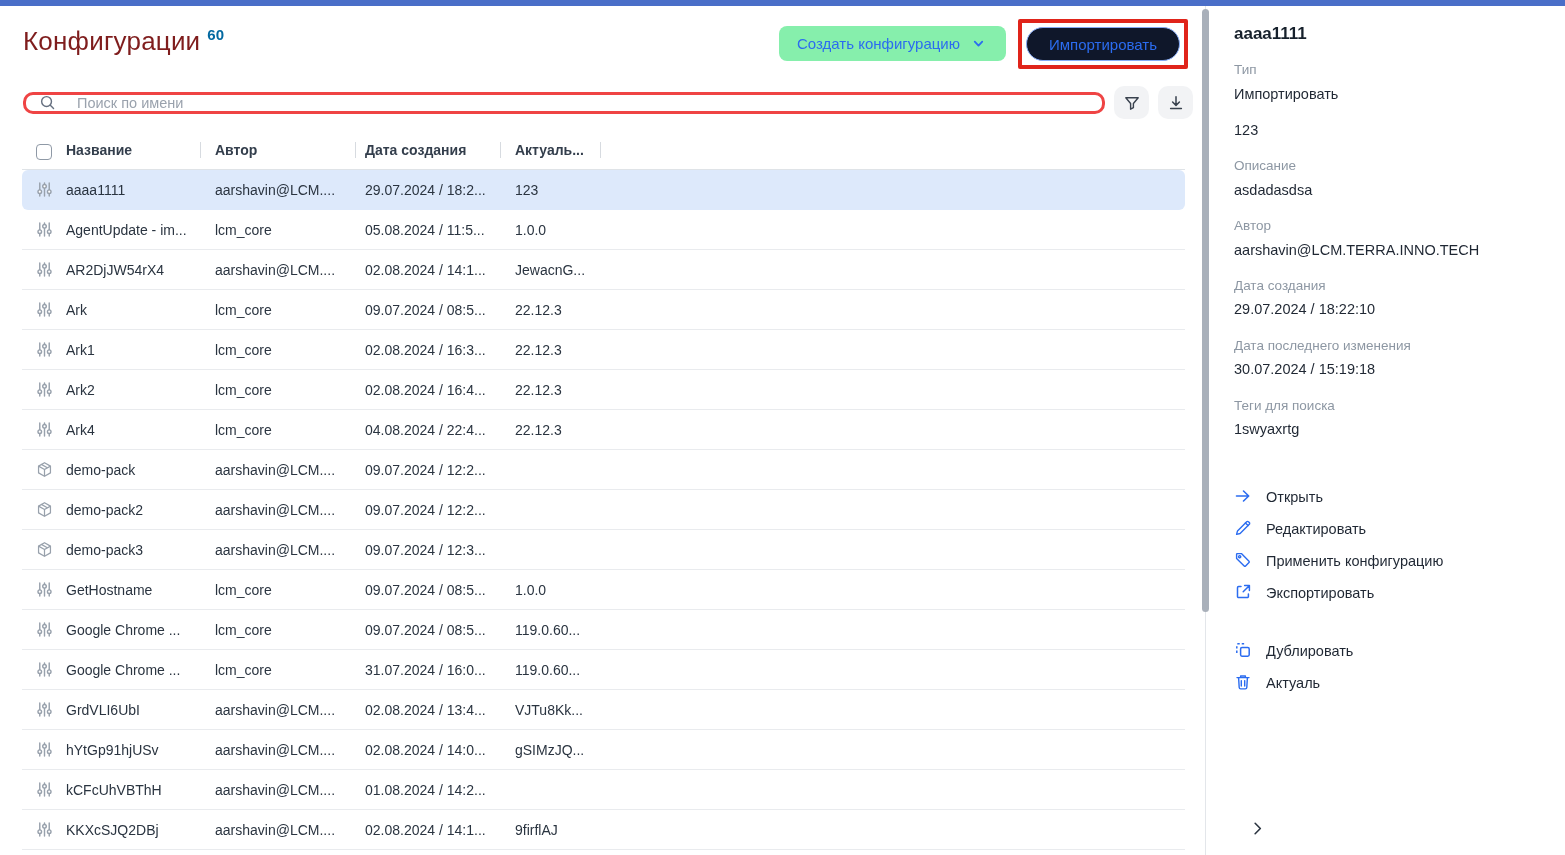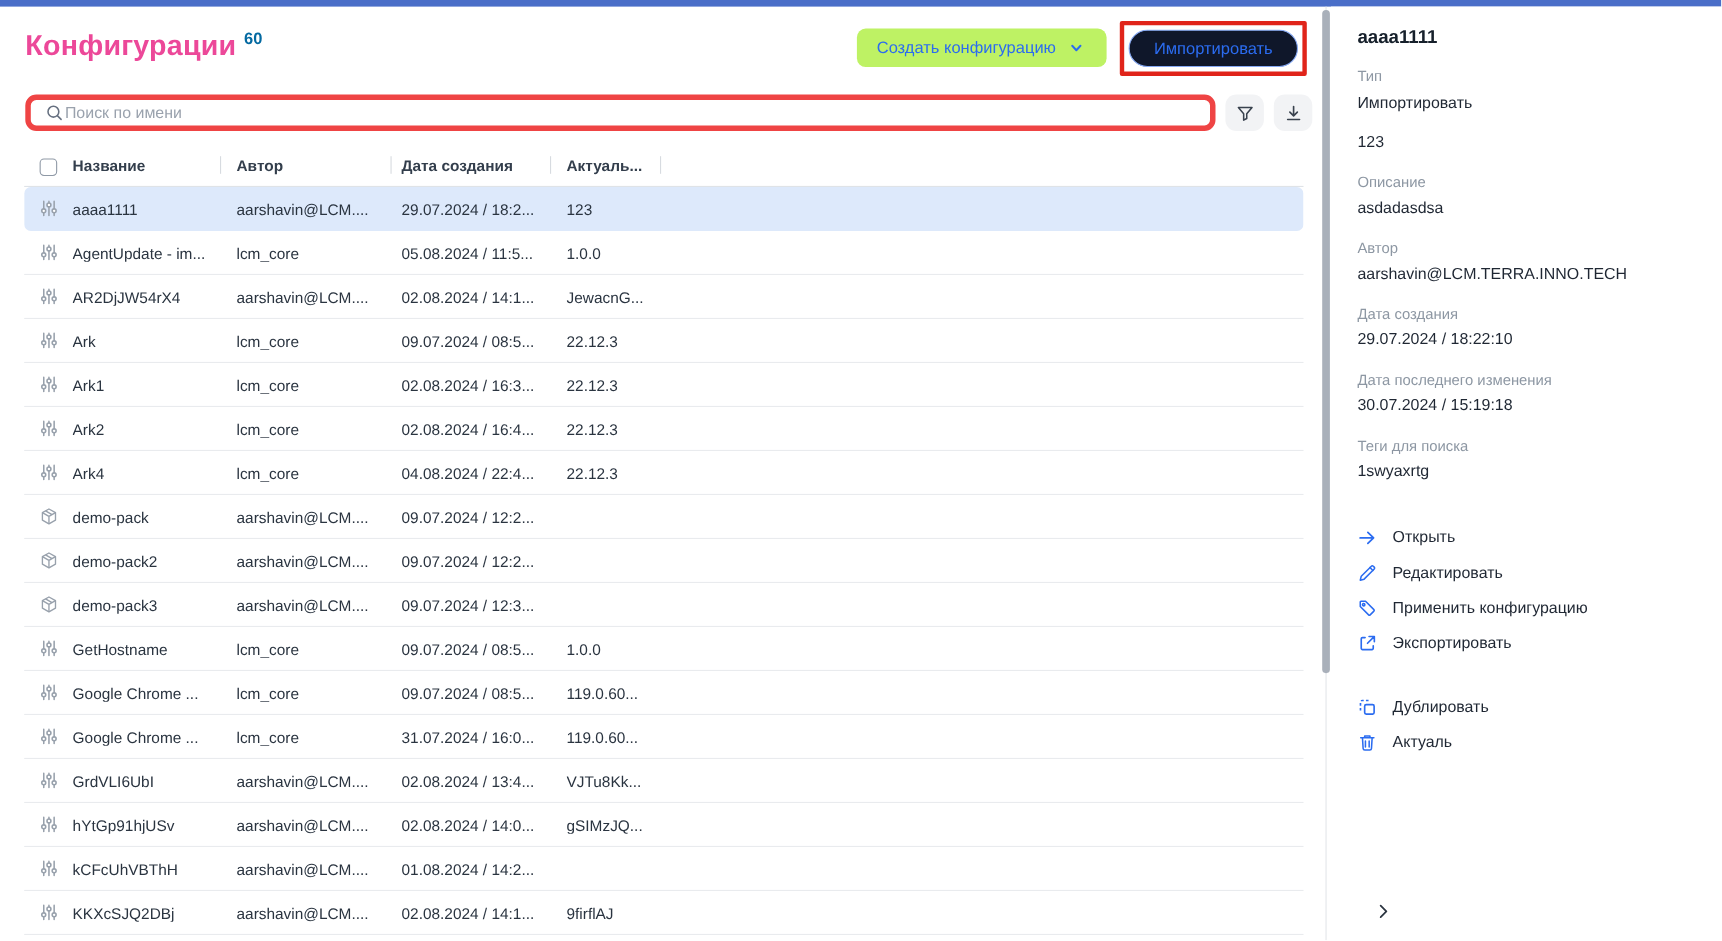--- a/index.html
+++ b/index.html
@@ -11,33 +11,33 @@
     --gray:#939ca8;
   }
   *{box-sizing:border-box;margin:0;padding:0;}
   html,body{width:1565px;height:855px;}
   body{font-family:"Liberation Sans","DejaVu Sans",sans-serif;background:#fff;color:var(--txt);overflow:hidden;}
   .root{position:relative;width:1565px;height:855px;background:#fff;overflow:hidden;}
   .topbar{position:absolute;left:0;top:0;width:100%;height:6px;background:var(--topbar);}
 
   
   .page-title-wrap{position:absolute;left:23px;top:26px;}
-  .page-title{font-size:26px;font-weight:bold;color:#ec4899;letter-spacing:.2px;display:inline;}
+  .page-title{font-size:26px;font-weight:normal;color:#7f1d1d;letter-spacing:.2px;display:inline;}
   .page-count{font-size:15px;font-weight:bold;color:#0369a1;position:relative;top:-10px;margin-left:7px;}
   .toolbar{position:absolute;top:19px;right:377px;display:flex;align-items:flex-start;gap:12px;}
   .btn-create{display:flex;align-items:center;gap:10px;height:35px;margin-top:7px;padding:0 18px;
-    background:#bef264;border:none;border-radius:8px;color:var(--accent);font-size:15px;
+    background:#86efac;border:none;border-radius:8px;color:var(--accent);font-size:15px;
     font-family:inherit;cursor:pointer;}
   .annotation-box{border:4px solid var(--red);padding:4px;border-radius:2px;}
   .btn-import{height:34px;padding:0 22px;background:#0f172a;border:1px solid #85a9f4;border-radius:17px;
     color:var(--accent);font-size:15px;font-family:inherit;cursor:pointer;}
 
   
   .search-row{position:absolute;left:23px;top:86px;display:flex;gap:9px;align-items:center;}
-  .search-box{display:flex;align-items:center;gap:1px;width:1082px;height:33px;border:5px solid #ef4444;
+  .search-box{display:flex;align-items:center;gap:21px;width:1082px;height:22px;border:3px solid #ef4444;
     border-radius:10px;padding:0 12px;background:#fff;}
   .search-box input{border:none;outline:none;flex:1;font-size:14.5px;font-family:inherit;color:var(--txt);background:transparent;}
   .search-box input::placeholder{color:#9aa2ad;}
   .icon-btn{width:35px;height:33px;border:none;border-radius:10px;background:#f2f3f5;display:flex;
     align-items:center;justify-content:center;cursor:pointer;}
 
   
   .table{position:absolute;left:22px;top:139px;width:1163px;}
   .thead{position:relative;height:31px;border-bottom:1px solid #dfe3e7;}
   .thead .chk{position:absolute;left:14px;top:5px;}
@@ -61,21 +61,21 @@
   .vscroll .thumb{position:absolute;left:0;top:3px;width:7px;height:603px;background:#a9b0ba;border-radius:4px;cursor:grab;}
 
   
   .panel{position:absolute;left:1210px;top:6px;right:0;bottom:0;background:#fff;padding:18px 20px 0 24px;}
   .panel-title{font-size:17px;font-weight:bold;color:#16202b;}
   .field{margin-top:16px;}
   .flabel{font-size:13.5px;color:#8d97a3;line-height:1.45;}
   .fvalue{font-size:14.5px;color:#1f2733;margin-top:4px;line-height:1.4;}
   .actions{margin-top:34px;}
   .actions.secondary{margin-top:26px;}
-  .action{display:flex;align-items:center;gap:14px;height:32px;cursor:pointer;}
+  .action{display:flex;align-items:flex-end;gap:14px;height:32px;cursor:pointer;}
   .action .alabel{font-size:14.5px;color:#1f2733;}
   .aicon{display:flex;align-items:center;justify-content:center;width:18px;height:18px;}
   .collapse-btn{position:absolute;left:36px;bottom:16px;width:22px;height:22px;background:none;border:none;
     display:flex;align-items:center;justify-content:center;cursor:pointer;}
 </style>
 </head>
 <body>
 
 <div class="root">
   <div class="topbar"></div>

